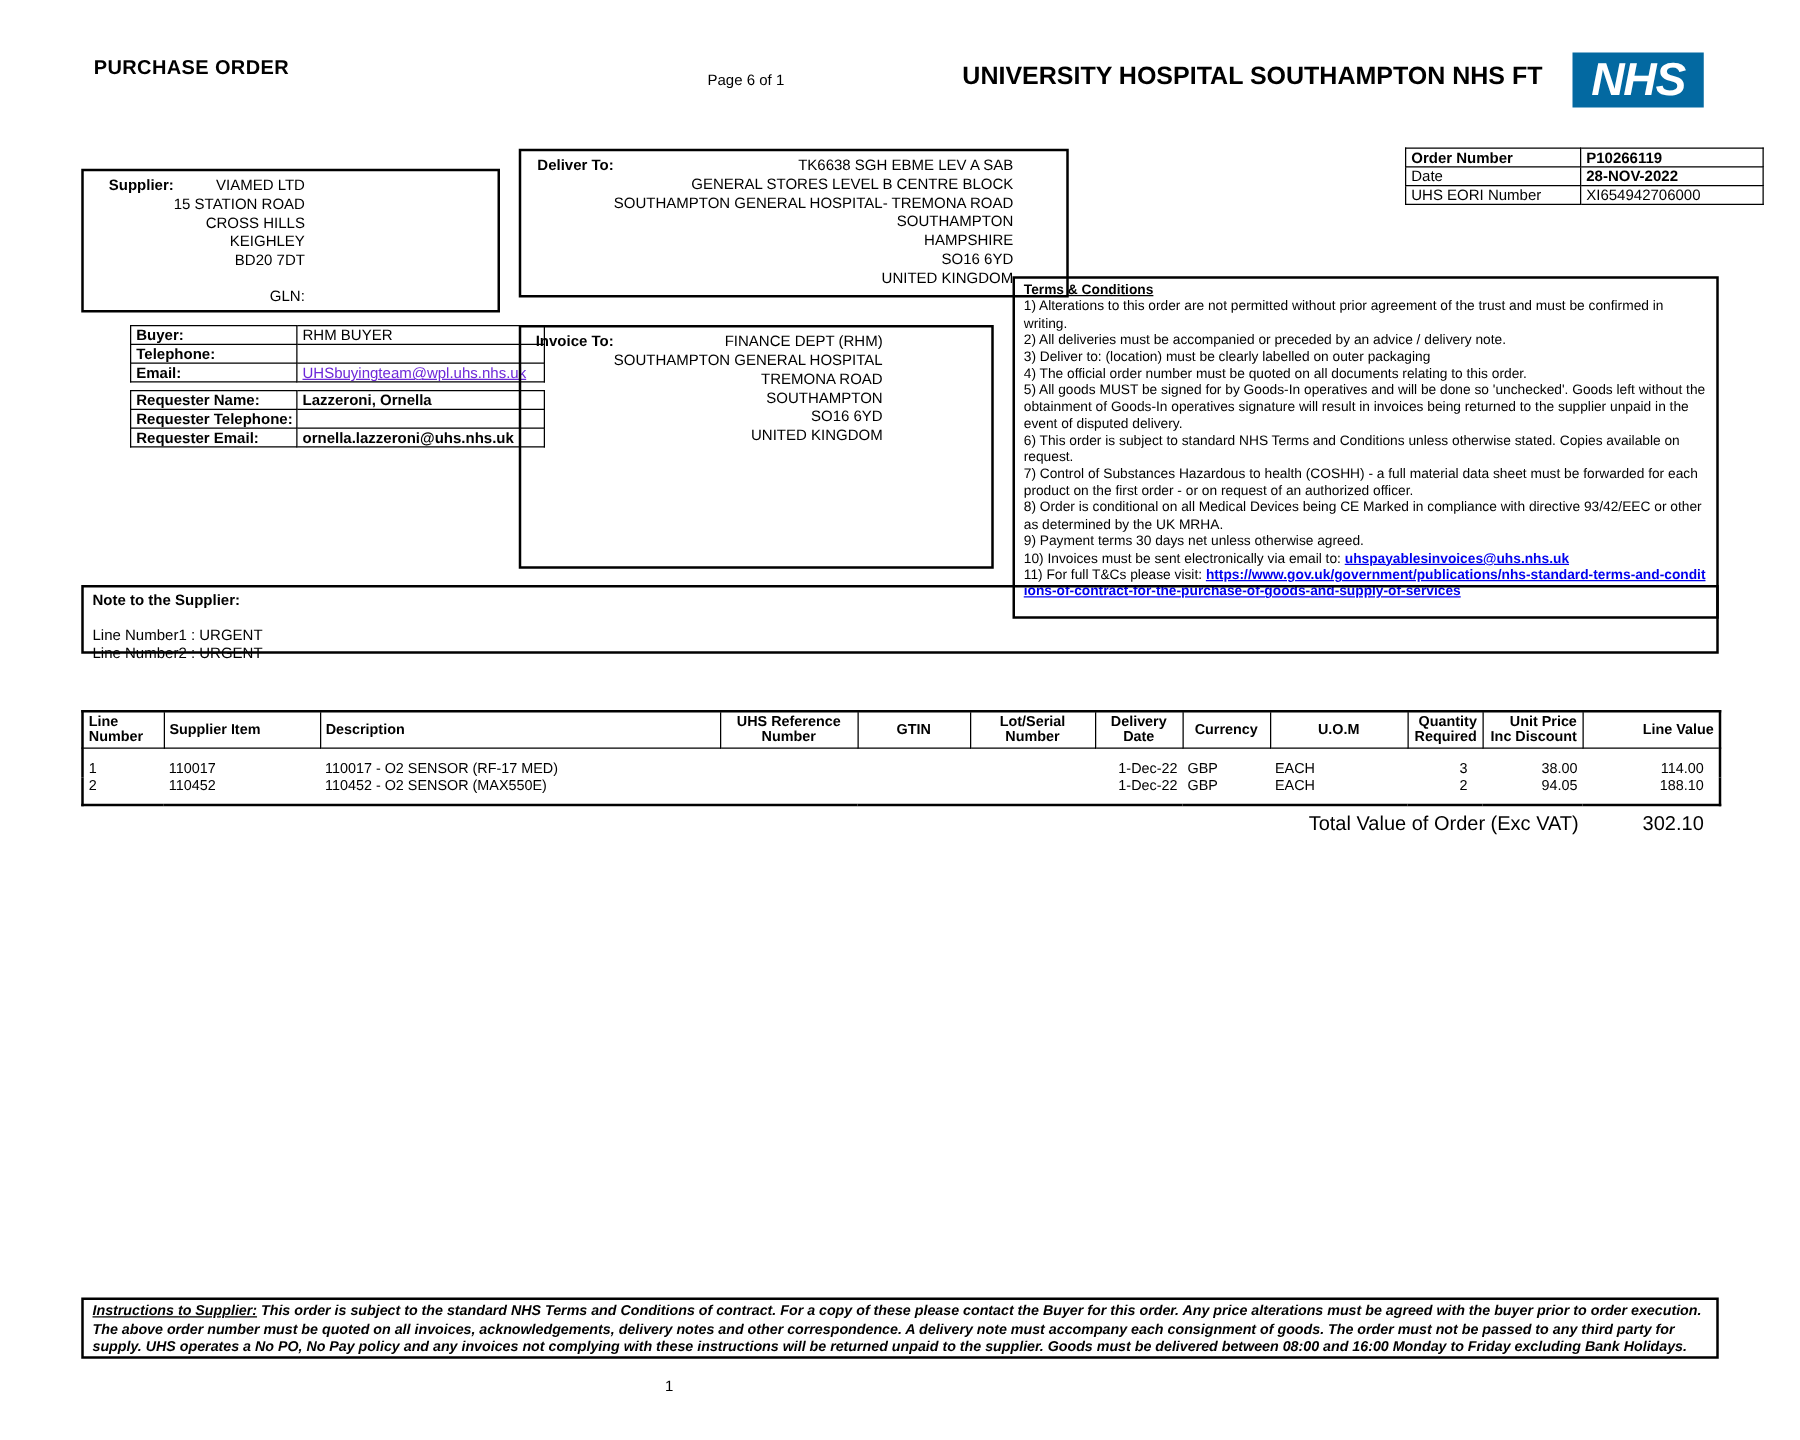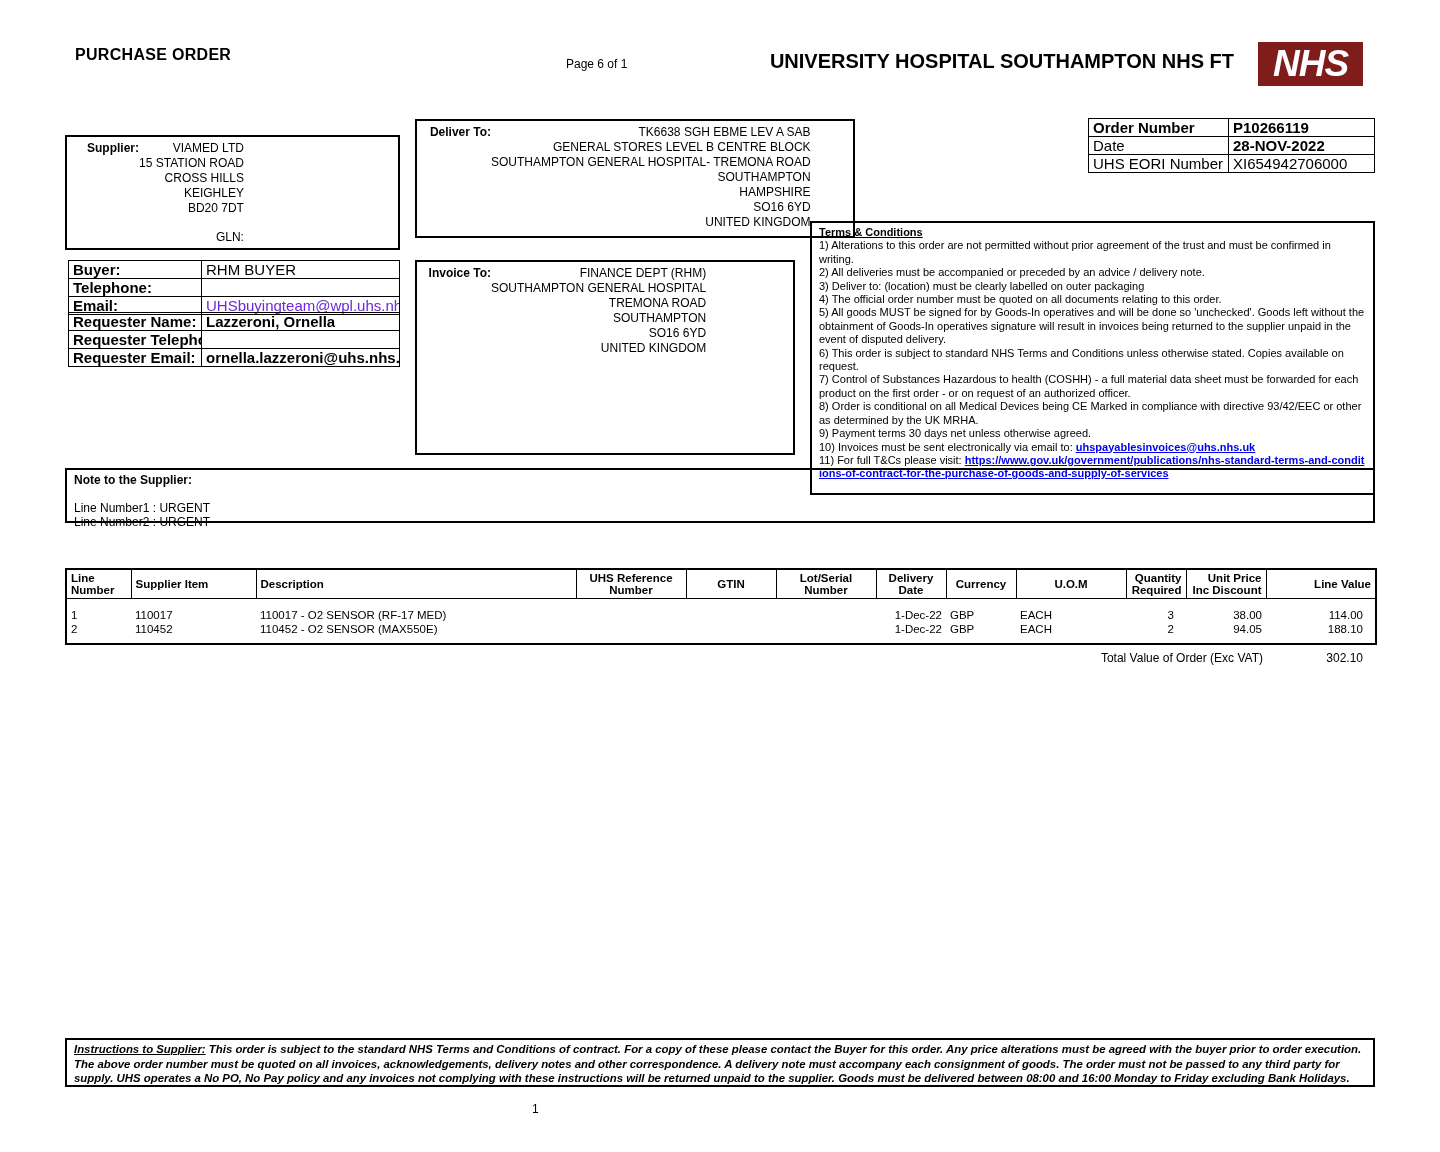--- a/index.html
+++ b/index.html
@@ -7,39 +7,39 @@
   .page {
     position:relative; width:1440px; height:1152px; background:#ffffff;
     font-family:"Liberation Sans", sans-serif; color:#000;
   }
   .abs { position:absolute; }
 
   
   .doc-title { left:75px; top:46px; font-size:16px; font-weight:bold; letter-spacing:0.3px; }
   .page-info { left:566px; top:57px; font-size:12px; }
   .org-name { top:50px; right:206px; font-size:20px; font-weight:bold; }
-  .nhs-logo { left:1258px; top:42px; width:105px; height:44px; background:#7f1d1d;
+  .nhs-logo { left:1258px; top:42px; width:105px; height:44px; background:#0369a1;
     color:#fff; text-align:center; }
   .nhs-logo span { font-size:37px; font-weight:bold; font-style:italic; line-height:44px; letter-spacing:-1px; }
 
   
   .box { border:2px solid #000; }
   .addr-box { display:flex; font-size:12px; padding:4px 6px;text-align:right; }
   .addr-label { font-weight:bold; width:66px; flex:0 0 auto; }
   .addr-lines { line-height:15px; }
   .gln-line { margin-top:14px; }
 
   .supplier-box { left:65px; top:135px; width:335px; height:115px; }
   .supplier-box .addr-label { width:66px; }
   .deliver-box  { left:415px; top:119px; width:440px; height:119px; }
   .deliver-box .addr-label, .invoice-box .addr-label { width:68px; }
   .invoice-box  { left:415px; top:260px; width:380px; height:195px; }
 
   
-  table.kv { border-collapse:collapse; table-layout:fixed; font-size:15px; }
+  table.kv { border-collapse:collapse; table-layout:fixed; font-size:12px;margin-left:36px; }
   table.kv td { border:1.5px solid #000; padding:0 4px; height:14px; overflow:hidden; white-space:nowrap; }
   table.kv td.k { font-weight:bold; }
   .buyer-table { left:68px; top:260px; width:332px; }
   .requester-table { left:68px; top:312px; width:332px;padding-left:33px; }
   .order-table { left:1088px; top:118px; width:287px; }
   .order-table td { height:17px; }
   .order-table tr:first-child td { font-weight:bold; }
   .order-table tr:nth-child(2) td.v { font-weight:bold; }
   a.mail-link { color:#6d28d9; text-decoration:underline; }
 
@@ -57,21 +57,21 @@
 
   
   .items-table { left:65px; top:568px; width:1310px; border-collapse:collapse; table-layout:fixed; font-size:11.5px; }
   .items-table { border:2px solid #000; }
   .items-table th { border:1.5px solid #000; font-weight:bold; padding:2px 4px; line-height:12px; vertical-align:middle; }
   .items-table td { border:none; padding:1px 4px; white-space:nowrap; overflow:hidden; }
   .items-table tr.first td { padding-top:10px; }
   .al { text-align:left; } .ac { } .ar { text-align:right; }
   .items-table td.pr10 { padding-right:12px; }
 
-  .total-row { left:65px; top:651px; width:1310px; display:flex; font-size:12px; }
+  .total-row { left:65px; top:651px; width:1310px; display:flex; font-size:16px; }
   .total-label { flex:1; text-align:right; padding-right:0; }
   .total-value { width:112px; text-align:right; padding-right:12px; }
 
   
   .instructions-box { left:65px; top:1038px; width:1310px; height:49px; padding:2px 7px;
     font-size:11.4px; line-height:14.6px; font-style:italic; font-weight:bold; }
   .instructions-heading { text-decoration:underline; }
 
   .footer-page-num { left:532px; top:1102px; font-size:12px; }
 </style>

